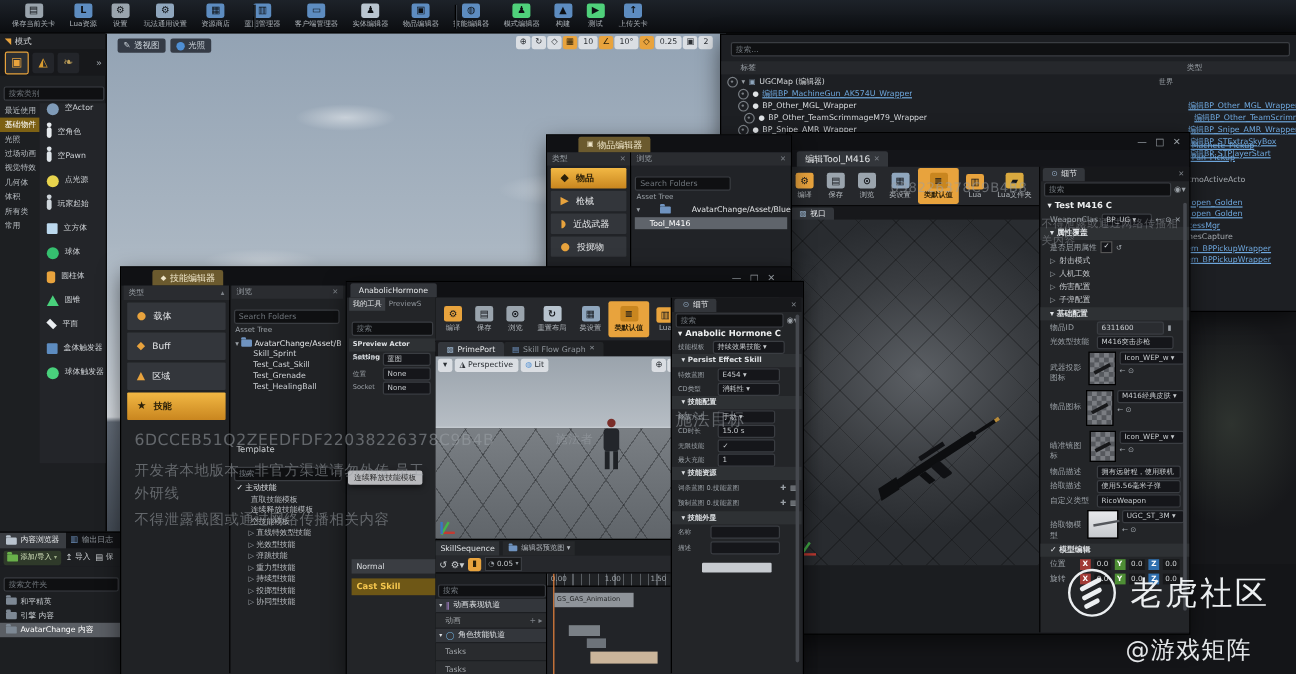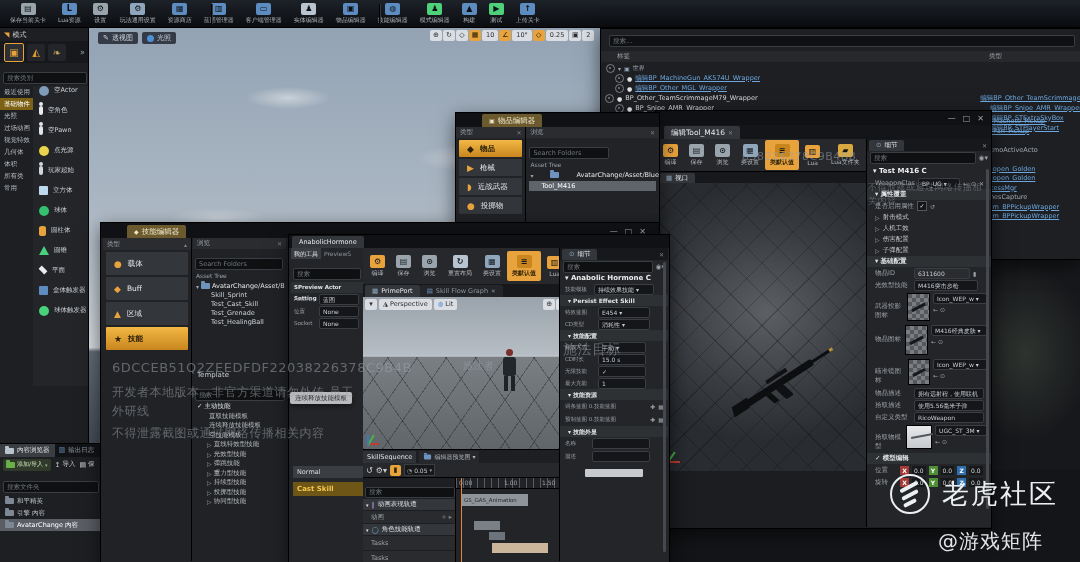--- a/index.html
+++ b/index.html
@@ -321,35 +321,37 @@
     <input class="input" style="position: absolute; left: 8px; top: 6px; width: 458px;" placeholder="搜索...">
     <div class="row" style="position:absolute;left:0;top:22px;width:100%;height:11px;background:#26282c;">
       <span class="lbl" style="margin-left:16px;">标签</span>
       <span class="lbl" style="position:absolute;left:388px;">类型</span>
     </div>
     <div style="position:absolute;left:0;top:34px;right:0;">
       <div class="ol-row">
         <span class="eye"></span>
         <span style="color:#9aa0a6;font-size:6px;">▾</span>
         <span style="color:#8fa6bd;font-size:6px;">▣</span>
+        <span class="ol-name" style="width:330px;">UGCMap (编辑器)</span>
         <span class="mini">世界</span>
       </div>
       <div>
 
       <div class="ol-row" style="padding-left:14px;">
           <span class="eye"></span>
           <span style="color:#dfe2e5;font-size:6px;">●</span>
           <span class="ol-type">编辑BP_MachineGun_AK574U_Wrapper</span>
         </div>
           <div class="ol-row" style="padding-left:14px;">
           <span class="eye"></span>
           <span style="color:#dfe2e5;font-size:6px;">●</span>
+          <span class="ol-name">BP_Other_MGL_Wrapper</span>
           <span class="ol-type">编辑BP_Other_MGL_Wrapper</span>
         </div>
-          <div class="ol-row" style="padding-left:4px;">
+          <div class="ol-row" style="padding-left:19px;">
           <span class="eye"></span>
           <span style="color:#dfe2e5;font-size:6px;">●</span>
           <span class="ol-name">BP_Other_TeamScrimmageM79_Wrapper</span>
           <span class="ol-type">编辑BP_Other_TeamScrimmageM79_Wrapper</span>
         </div>
           <div class="ol-row" style="padding-left:14px;">
           <span class="eye"></span>
           <span style="color:#dfe2e5;font-size:6px;">●</span>
           <span class="ol-name">BP_Snipe_AMR_Wrapper</span>
           <span class="ol-type">编辑BP_Snipe_AMR_Wrapper</span>

